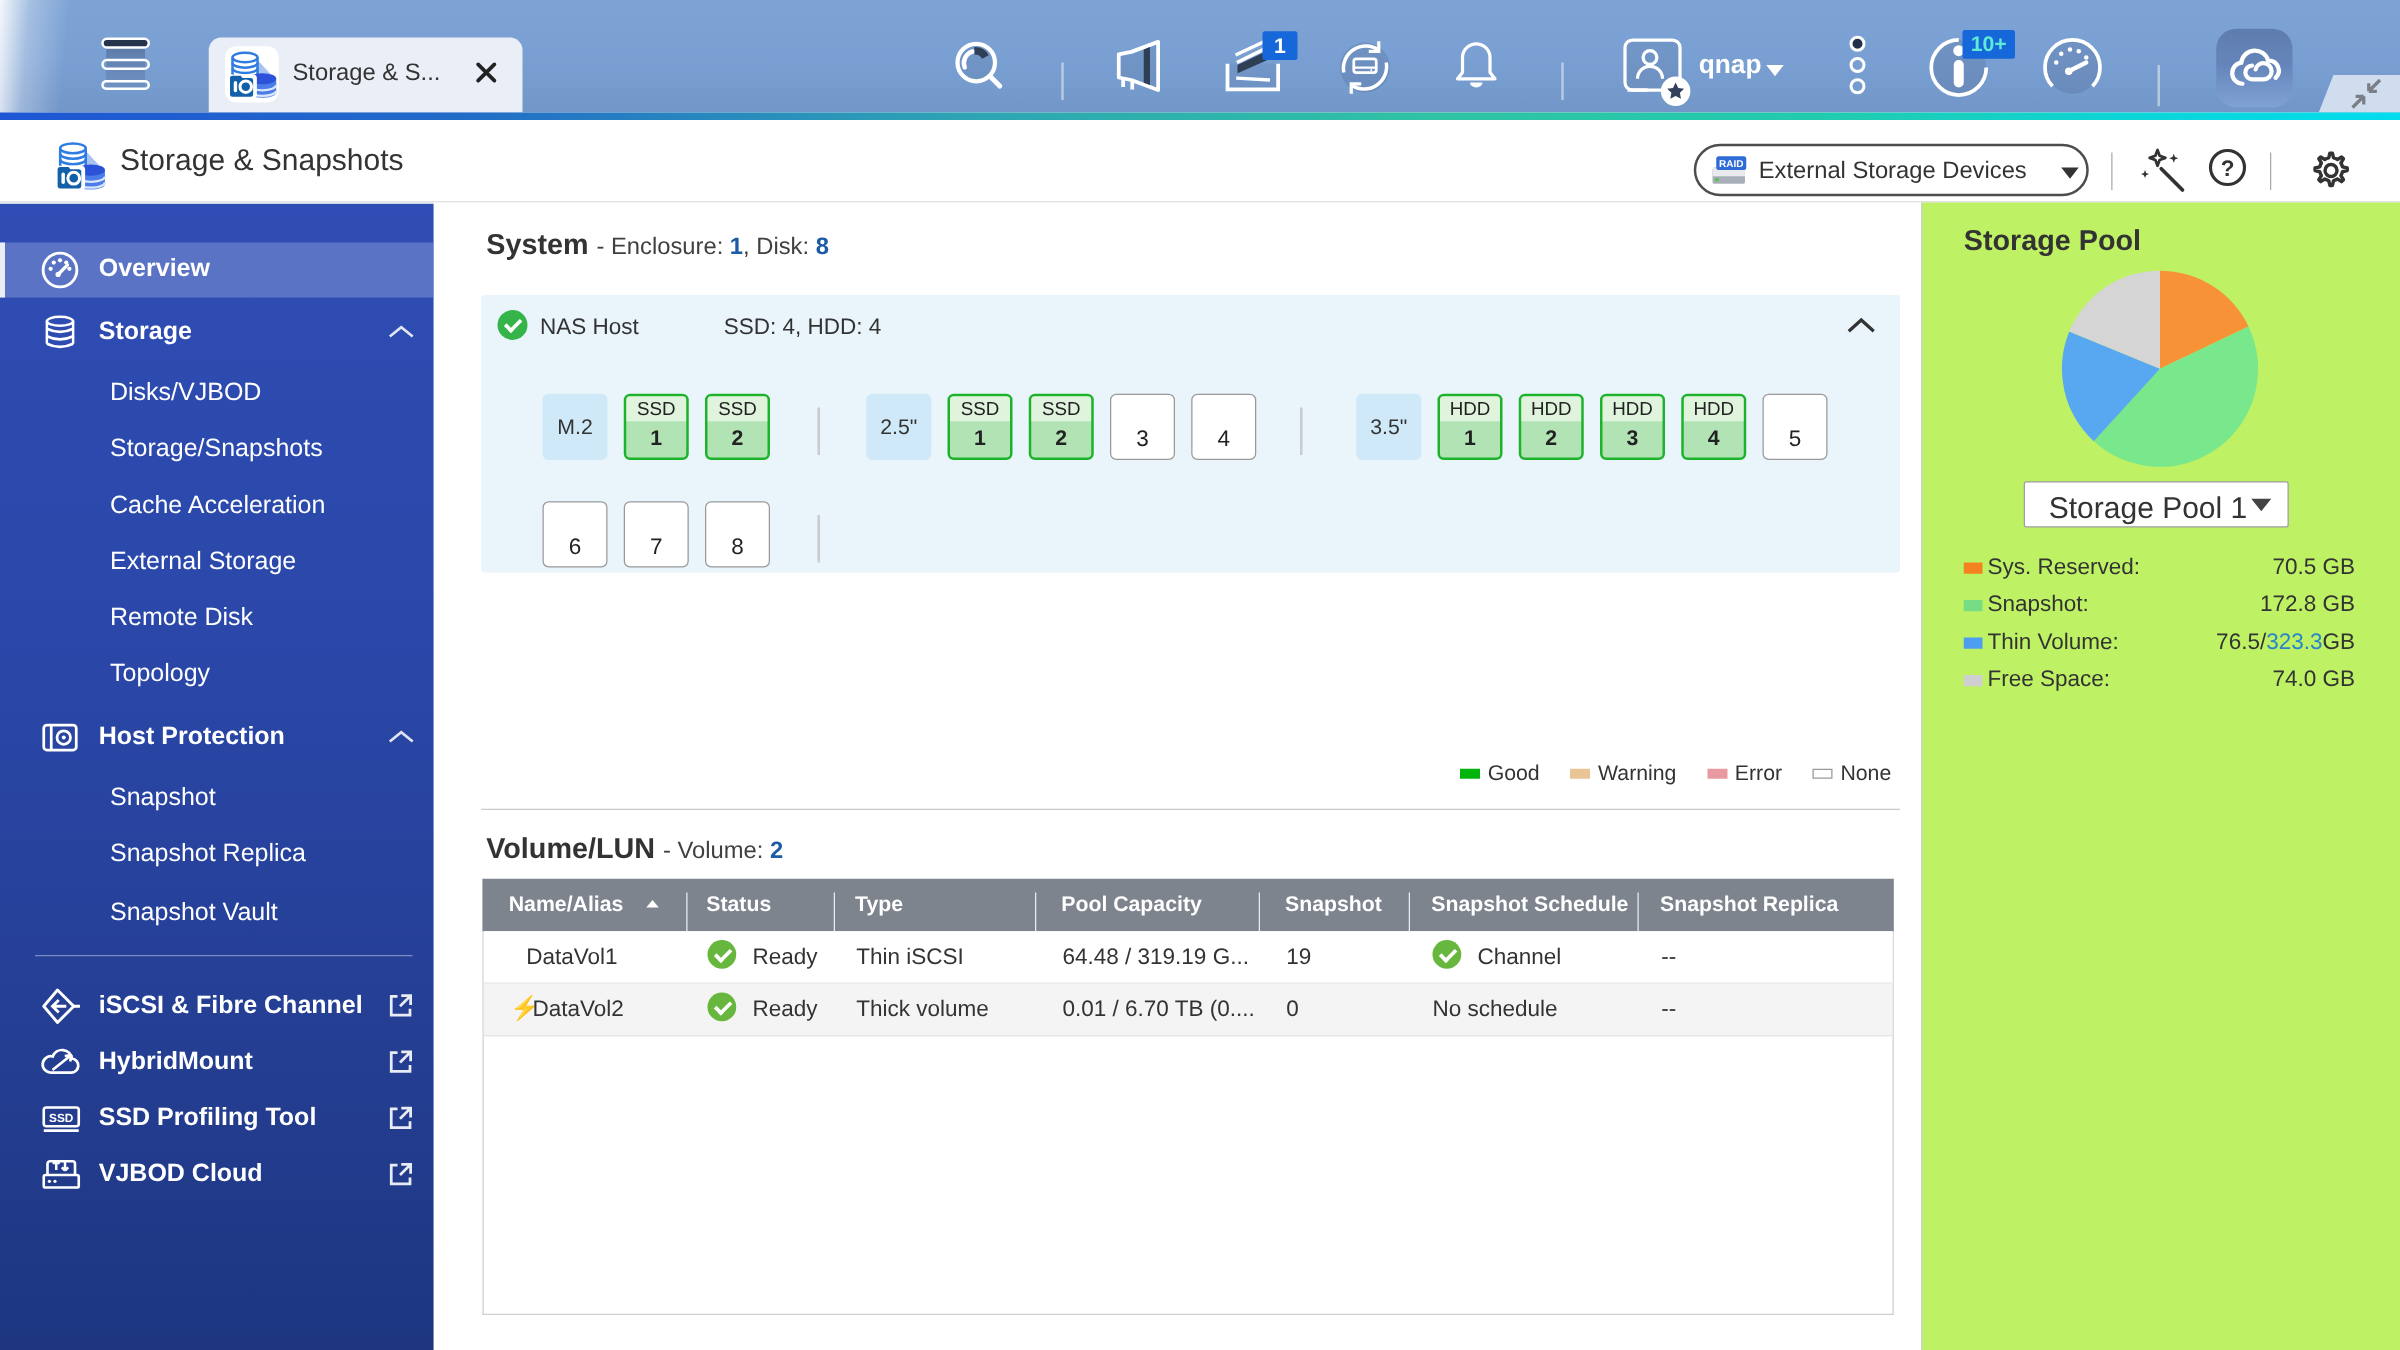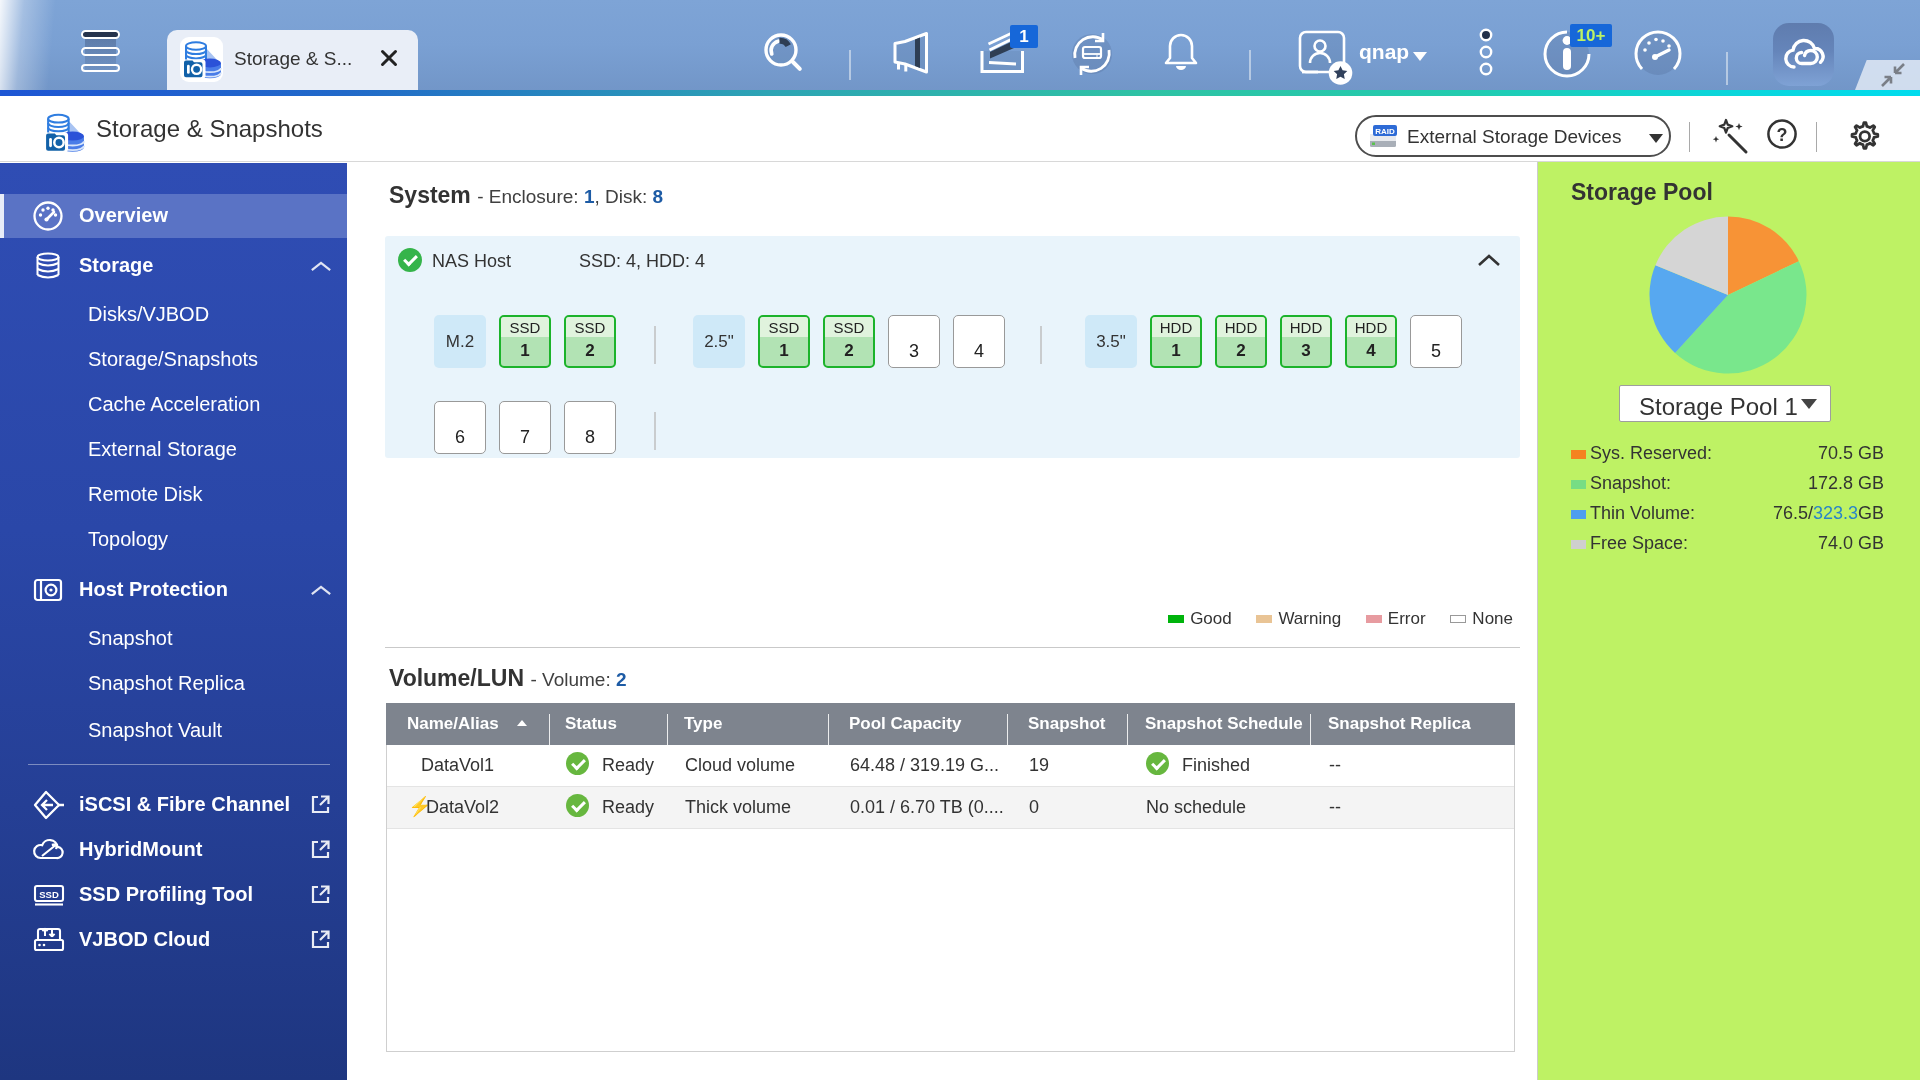--- a/index.html
+++ b/index.html
@@ -169,21 +169,21 @@
           <circle cx="10" cy="7" r="5.2" fill="#22304a" stroke="#fff" stroke-width="2.4"></circle>
           <circle cx="10" cy="24" r="5.2" fill="none" stroke="#fff" stroke-width="2.4"></circle>
           <circle cx="10" cy="41" r="5.2" fill="none" stroke="#fff" stroke-width="2.4"></circle>
         </svg>
         <svg class="abs" style="left:1540px;top:28px" width="56" height="52" viewBox="0 0 56 52">
           <circle cx="27" cy="26" r="22" fill="rgba(40,60,90,.14)"></circle>
           <path d="M49,26 a22,22 0 1 1 -22,-22" stroke="#fff" stroke-width="3" fill="none"></path>
           <rect x="23" y="20" width="8" height="22" rx="4" fill="#fff"></rect>
           <circle cx="27" cy="12.5" r="4.4" fill="#fff"></circle>
         </svg>
-        <div class="abs" style="left:1570px;top:24px;width:42px;height:23px;background:#1667d9;color:#bef264;font-size:17px;font-weight:bold;text-align:center;line-height:23px;border-radius:2px">10+</div>
+        <div class="abs" style="left:1570px;top:24px;width:42px;height:23px;background:#1667d9;color:#5eead4;font-size:17px;font-weight:bold;text-align:center;line-height:23px;border-radius:2px">10+</div>
         <svg class="abs" style="left:1632px;top:28px" width="54" height="52" viewBox="0 0 54 52">
           <circle cx="26" cy="25" r="22" fill="rgba(40,60,90,.14)"></circle>
           <path d="M10,41 a22,22 0 1 1 32,0" stroke="#fff" stroke-width="3" fill="none"></path>
           <circle cx="13" cy="22" r="1.8" fill="#fff"></circle>
           <circle cx="17" cy="15" r="1.8" fill="#fff"></circle>
           <circle cx="24" cy="11.5" r="1.8" fill="#fff"></circle>
           <circle cx="31" cy="13" r="1.8" fill="#fff"></circle>
           <circle cx="37" cy="18" r="1.8" fill="#fff"></circle>
           <path d="M23,29 L37,22" stroke="#fff" stroke-width="3.4" stroke-linecap="round"></path>
           <circle cx="23" cy="29" r="3" fill="#fff"></circle>
@@ -417,24 +417,24 @@
           <div class="tcolsep" style="left:163px"></div>
           <div class="tcolsep" style="left:281px"></div>
           <div class="tcolsep" style="left:442px"></div>
           <div class="tcolsep" style="left:621px"></div>
           <div class="tcolsep" style="left:741px"></div>
           <div class="tcolsep" style="left:924px"></div>
         </div>
       <div class="trow" style="top:42px;background:#fff" id="r1">
           <div style="left:34px">DataVol1</div>
           <div style="left:179px"><span class="okc" style="position:absolute;top:-3px;left:0;width:23px;height:23px;background:#67b73f"></span><span style="margin-left:36px">Ready</span></div>
-          <div style="left:298px">Cloud volume</div>
+          <div style="left:298px">Thin iSCSI</div>
           <div style="left:463px">64.48 / 319.19 G...</div>
           <div style="left:642px">19</div>
-          <div style="left:759px"><span class="okc" style="position:absolute;top:-3px;left:0;width:23px;height:23px;background:#67b73f"></span><span style="margin-left:36px">Finished</span></div>
+          <div style="left:759px"><span class="okc" style="position:absolute;top:-3px;left:0;width:23px;height:23px;background:#67b73f"></span><span style="margin-left:36px">Channel</span></div>
           <div style="left:942px">--</div>
         </div>
       <div class="trow" style="top:84px;background:#f4f4f4" id="r2">
           <div style="left:21px;color:#f7a800;font-size:19px;top:8px">⚡</div>
           <div style="left:39px">DataVol2</div>
           <div style="left:179px"><span class="okc" style="position:absolute;top:-3px;left:0;width:23px;height:23px;background:#67b73f"></span><span style="margin-left:36px">Ready</span></div>
           <div style="left:298px">Thick volume</div>
           <div style="left:463px">0.01 / 6.70 TB (0....</div>
           <div style="left:642px">0</div>
           <div style="left:759px">No schedule</div>

